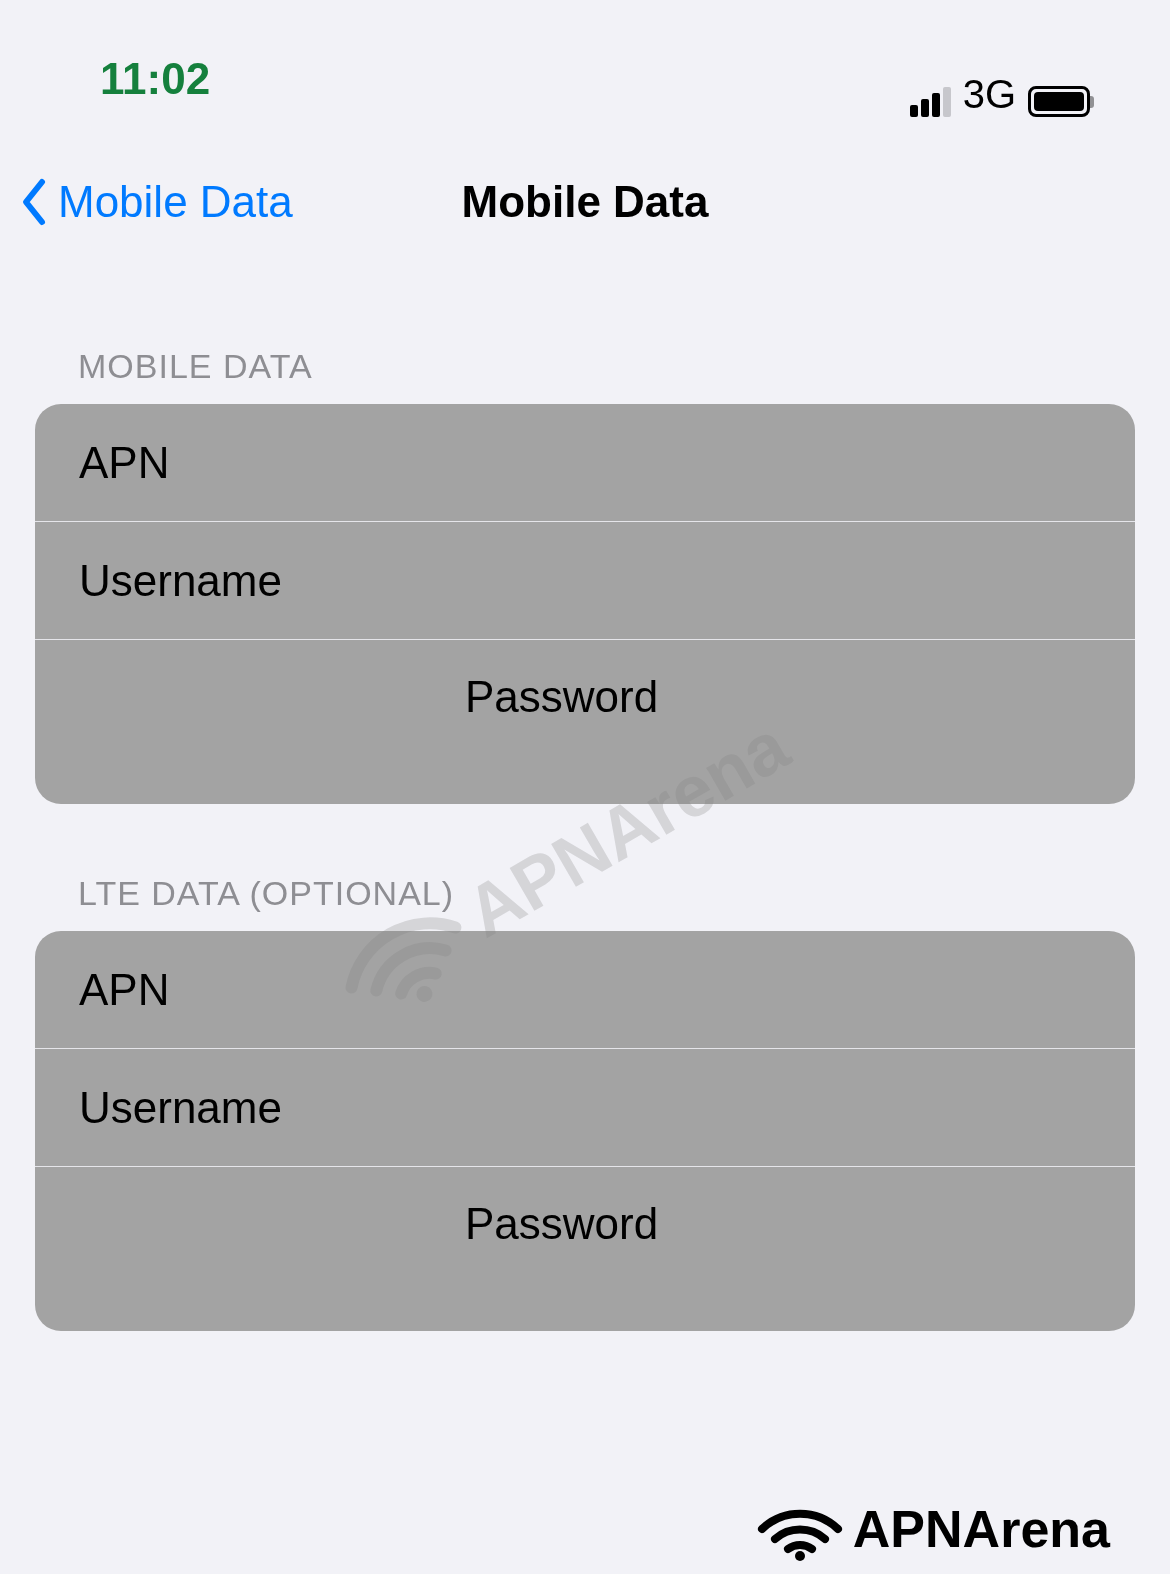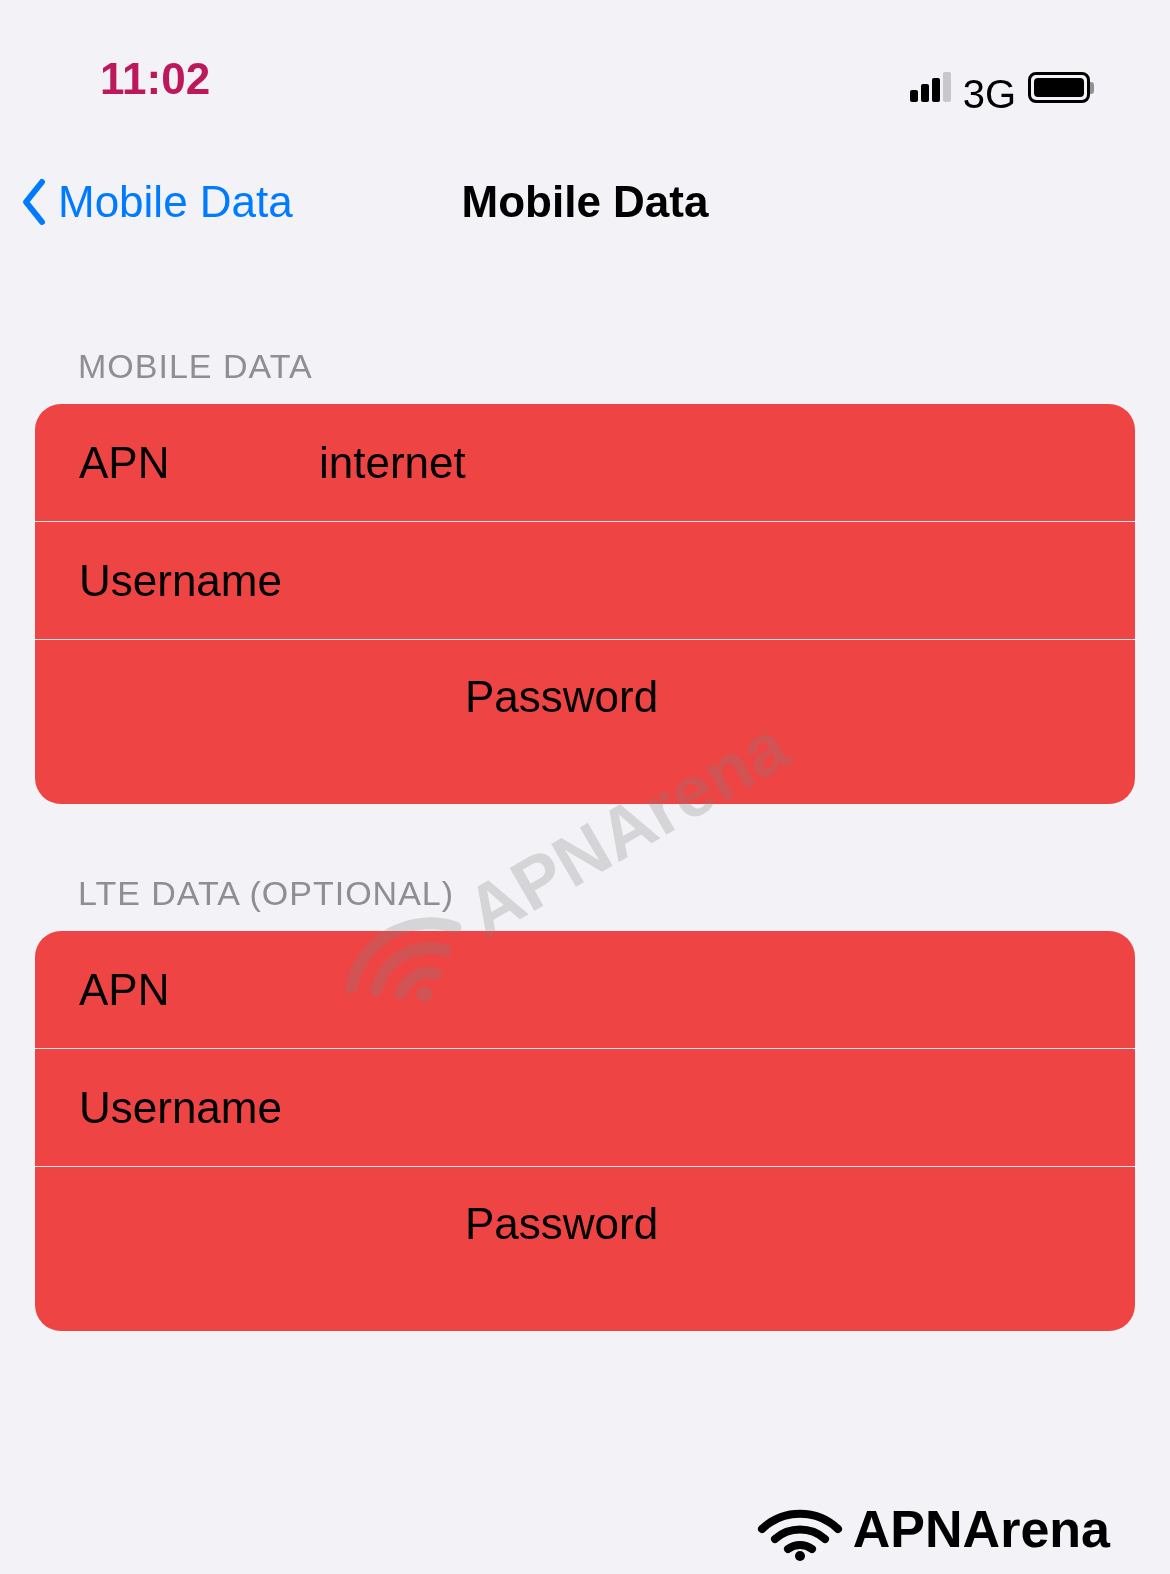--- a/index.html
+++ b/index.html
@@ -21,26 +21,26 @@
     .status-bar {
       display: flex;
       justify-content: space-between;
       align-items: center;
       padding: 40px 80px 30px 100px;
     }
     
     .time {
       font-size: 44px;
       font-weight: 600;
-      color: #be185d;
+      color: #15803d;
     }
     
     .status-right {
       display: flex;
-      align-items: flex-start;
+      align-items: flex-end;
       gap: 12px;
       margin-top: 32px;
     }
     
     .signal-bars {
       display: flex;
       align-items: flex-end;
       gap: 3px;
     }
     
@@ -133,21 +133,21 @@
       padding: 70px 78px 18px 78px;
       font-size: 34px;
       font-weight: 400;
       color: #8e8e93;
       letter-spacing: 1px;
     }
     
     
     .settings-group {
       margin: 0 35px;
-      background-color: #ef4444;
+      background-color: #a3a3a3;
       border-radius: 26px;
       overflow: hidden;
     }
     
     .settings-row {
       display: flex;
       align-items: center;
       padding: 32px 44px;
       border-bottom: 1px solid #e5e5ea;
       min-height: 118px;
@@ -248,21 +248,20 @@
     </div>
     <span>Mobile Data</span>
   </div>
   <div class="nav-title">Mobile Data</div>
 </div>
 
 <div class="section-header">MOBILE DATA</div>
 <div class="settings-group">
   <div class="settings-row">
     <div class="row-label">APN</div>
-    <input type="text" class="row-value" value="internet" style="">
   </div>
   <div class="settings-row">
     <div class="row-label">Username</div>
     <input type="text" class="row-value" value="" style="">
   </div>
   <div class="settings-row">
     <div class="row-label">Password</div>
     <input type="password" class="row-value" value="" style="">
   </div>
 </div>

